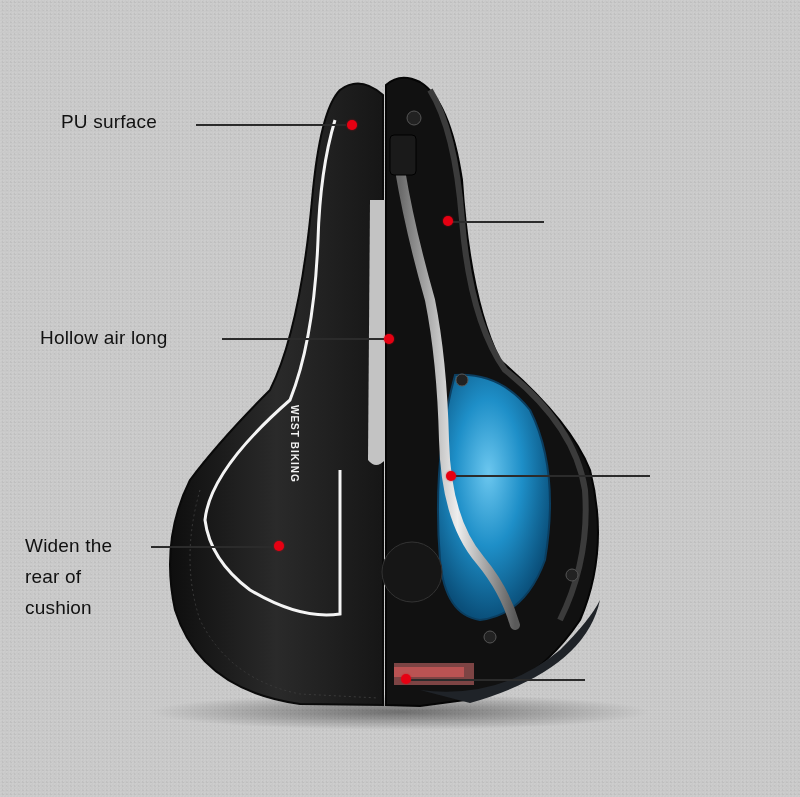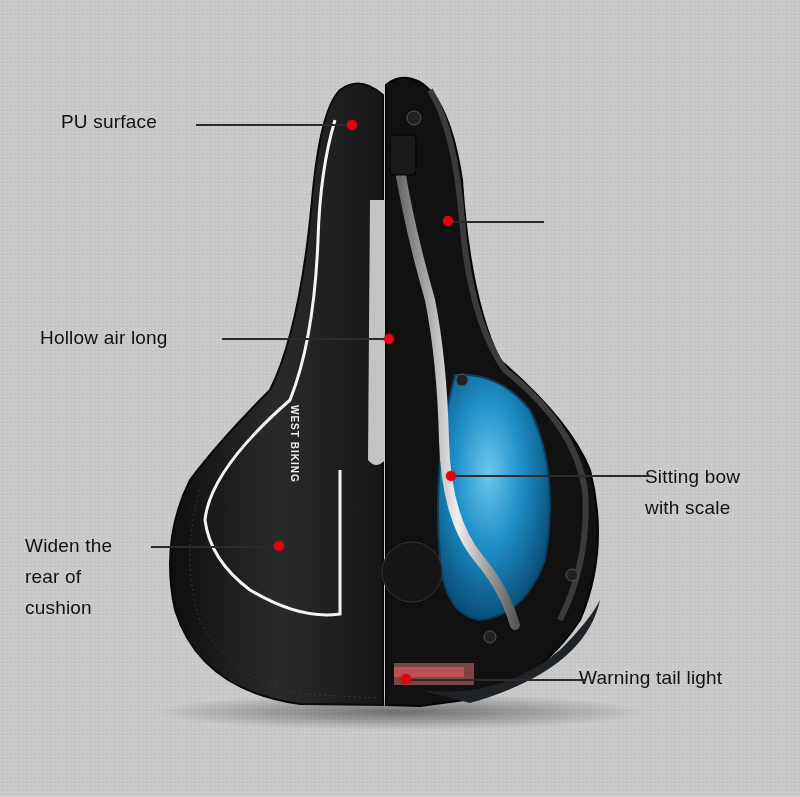--- a/index.html
+++ b/index.html
@@ -102,28 +102,25 @@
   <div class="leader" style="left:196px; top:124px; width:150px;"></div>
   <div class="dot" style="left:352px; top:125px;"></div>
 
   <div class="leader" style="left:452px; top:221px; width:92px;"></div>
   <div class="dot" style="left:448px; top:221px;"></div>
 
   <div class="label" style="left:40px; top:322px;">Hollow air long</div>
   <div class="leader" style="left:222px; top:338px; width:162px;"></div>
   <div class="dot" style="left:389px; top:339px;"></div>
 
-  <div class="label" style="left:645px; top:461px;">Sitting bow
-with scale</div>
   <div class="leader" style="left:452px; top:475px; width:198px;"></div>
   <div class="dot" style="left:451px; top:476px;"></div>
 
   <div class="label" style="left:25px; top:530px;">Widen the
 rear of
 cushion</div>
   <div class="leader" style="left:151px; top:546px; width:120px;"></div>
   <div class="dot" style="left:279px; top:546px;"></div>
 
-  <div class="label" style="left:579px; top:662px;">Warning tail light</div>
   <div class="leader" style="left:410px; top:679px; width:175px;"></div>
   <div class="dot" style="left:406px; top:679px;"></div>
 
 </div>
 
 </body></html>

